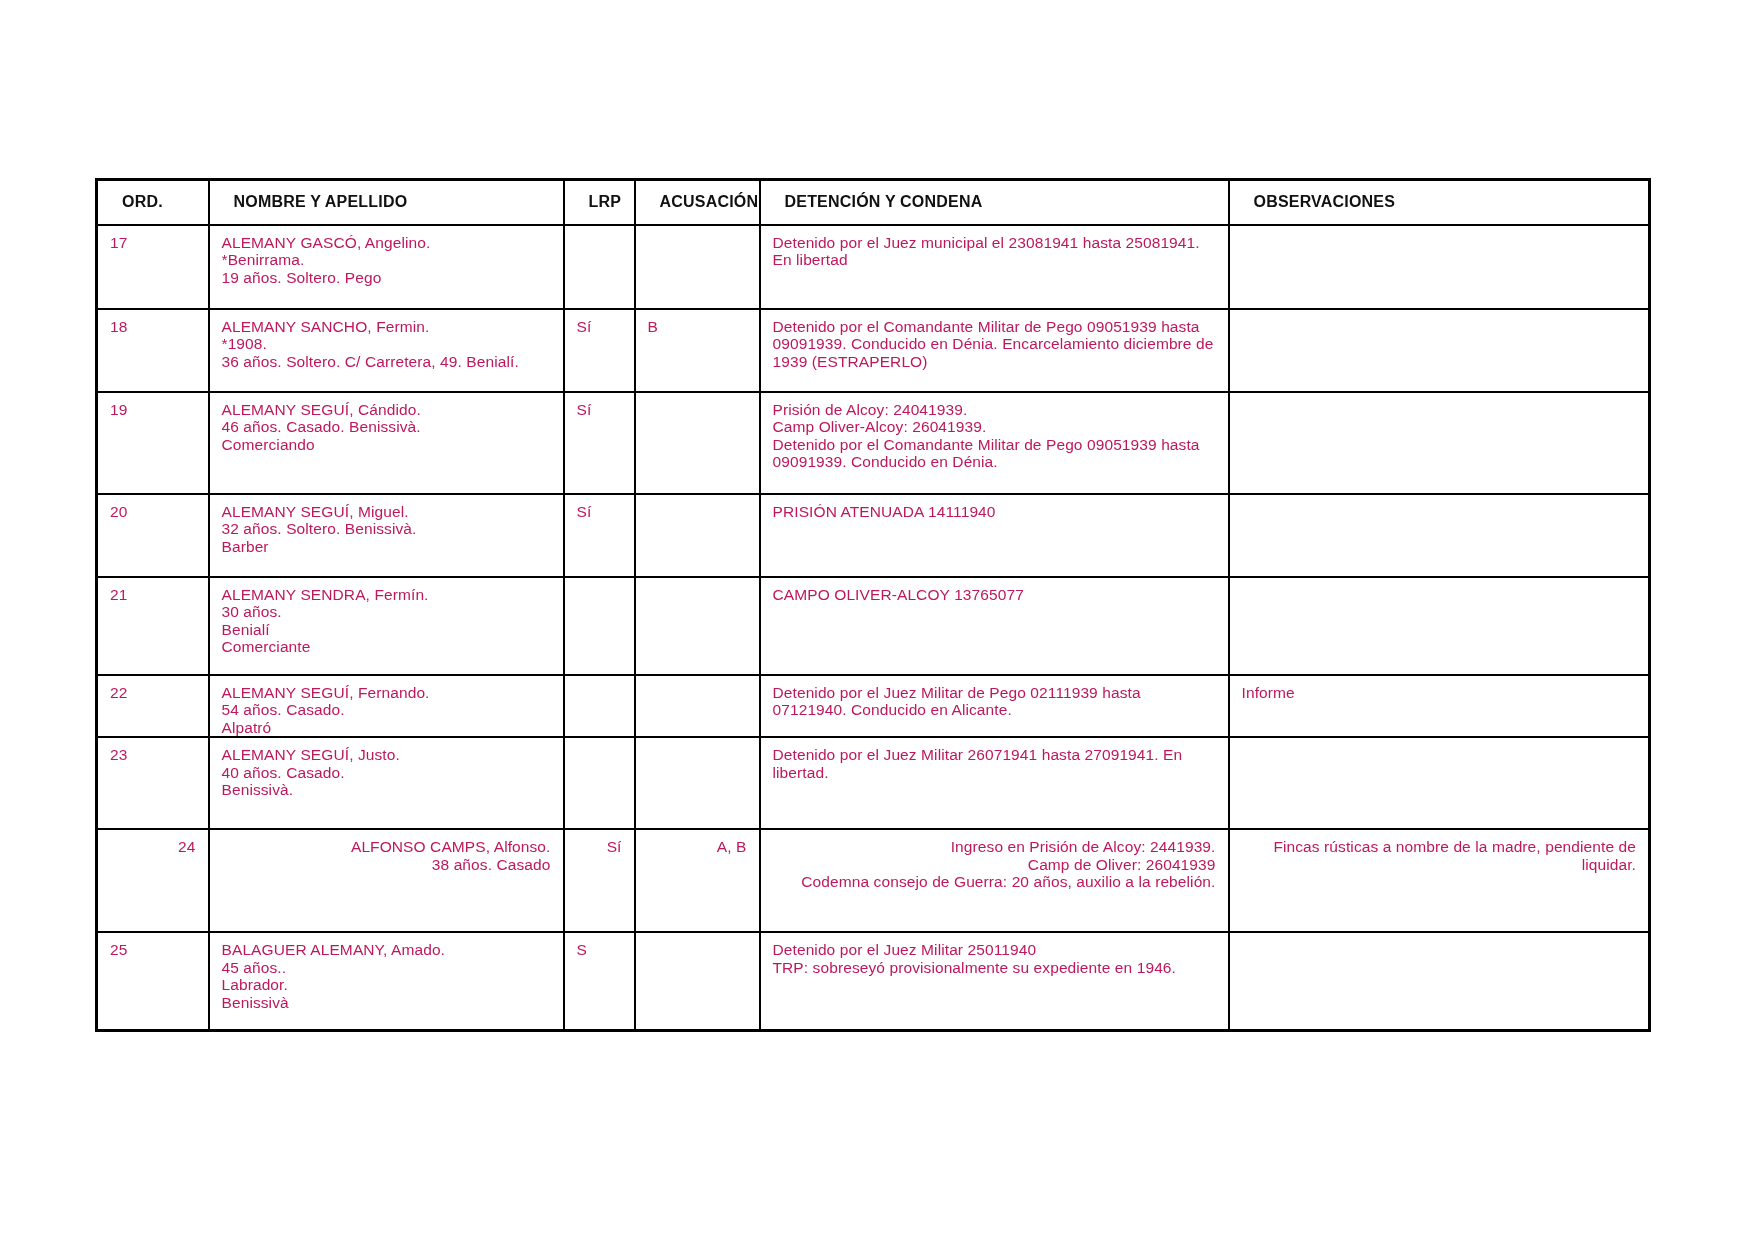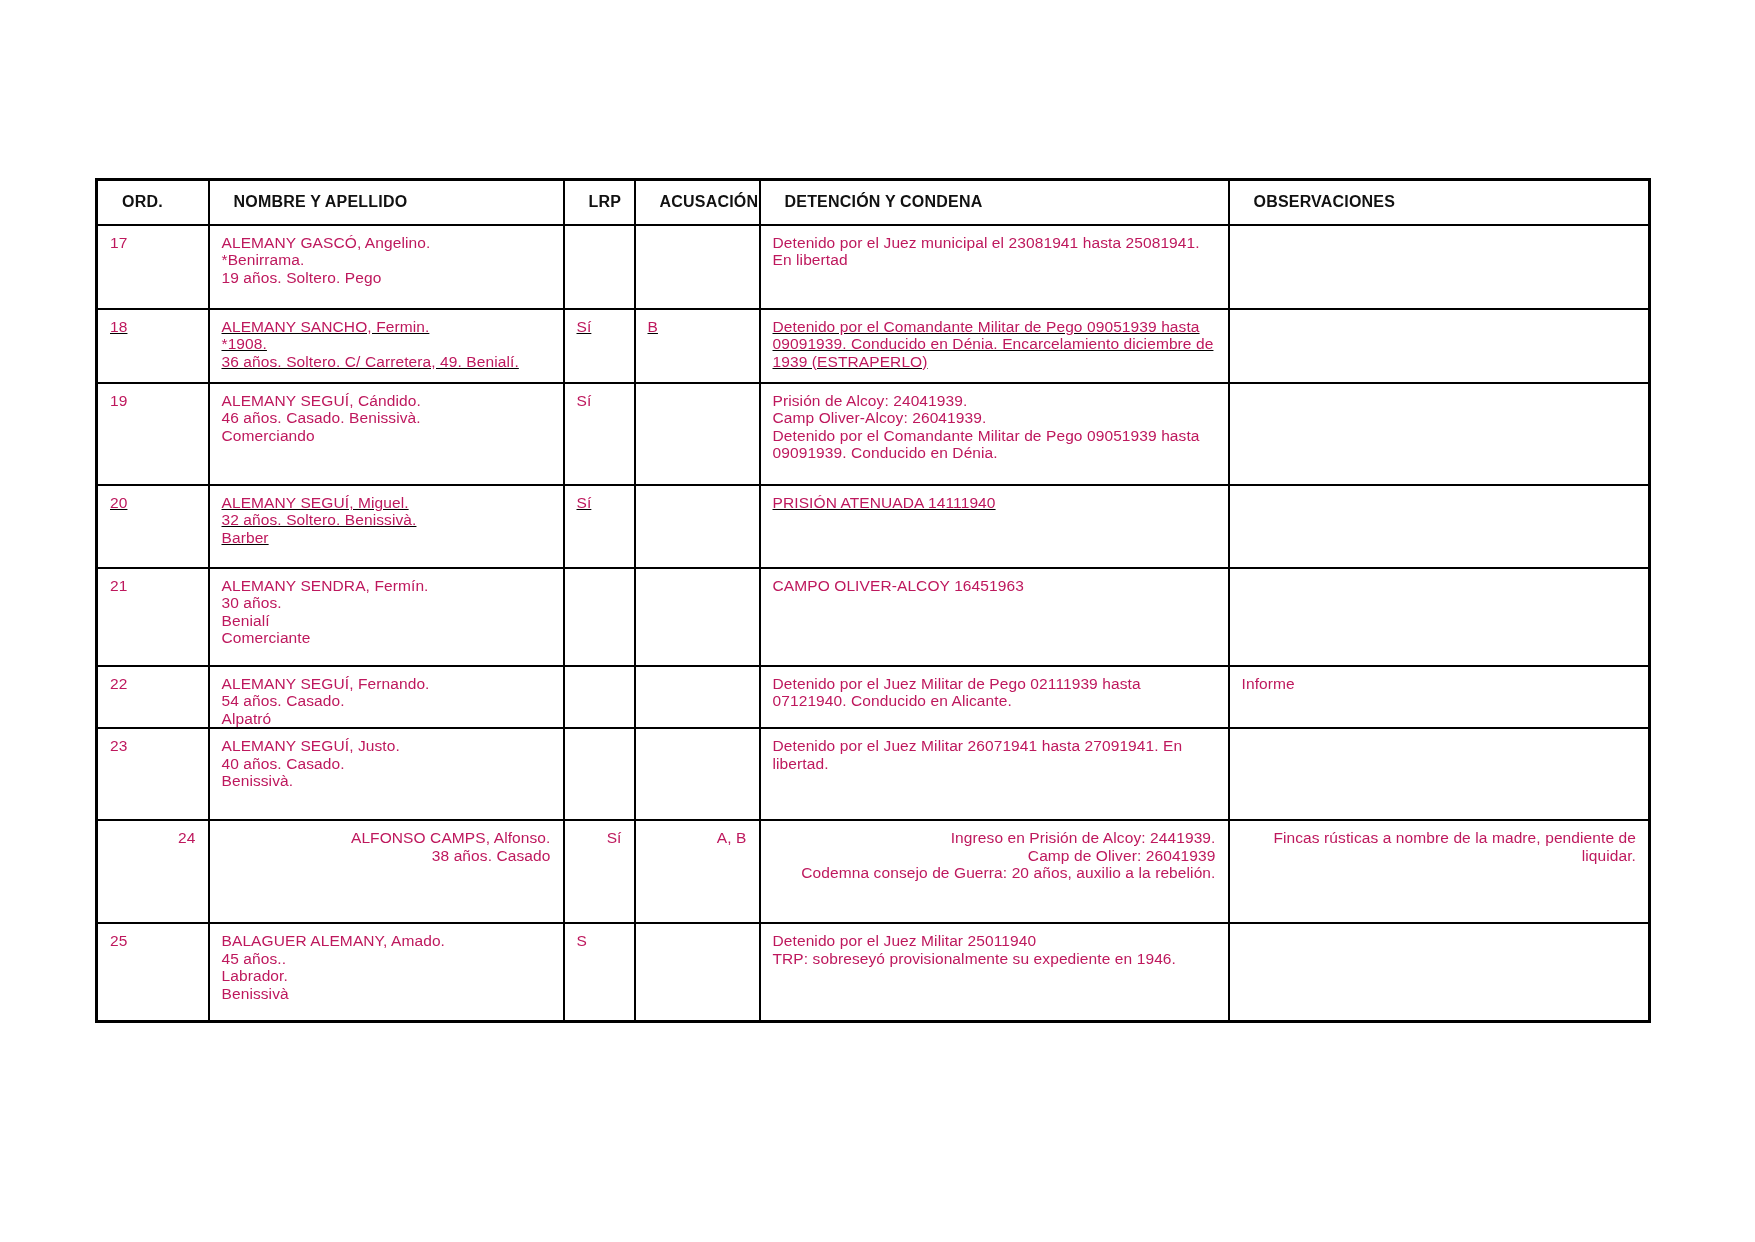--- a/index.html
+++ b/index.html
@@ -87,21 +87,21 @@
           <div>*Benirrama.</div>
           <div>19 años. Soltero. Pego</div>
         </td>
         <td></td>
         <td></td>
         <td>
           <div>Detenido por el Juez municipal el 23081941 hasta 25081941. En libertad</div>
         </td>
         <td></td>
       </tr>
-      <tr style="height: 74px; text-decoration: underline;">
+      <tr style="height: 83px;">
         <td>18</td>
         <td>
           <div>ALEMANY SANCHO, Fermin.</div>
           <div>*1908.</div>
           <div>36 años. Soltero. C/ Carretera, 49. Benialí.</div>
         </td>
         <td>Sí</td>
         <td>B</td>
         <td>
           <div>Detenido por el Comandante Militar de Pego 09051939 hasta 09091939. Conducido en Dénia. Encarcelamiento diciembre de 1939 (ESTRAPERLO)</div>
@@ -117,21 +117,21 @@
         </td>
         <td>Sí</td>
         <td></td>
         <td>
           <div>Prisión de Alcoy: 24041939.</div>
           <div>Camp Oliver-Alcoy: 26041939.</div>
           <div>Detenido por el Comandante Militar de Pego 09051939 hasta 09091939. Conducido en Dénia.</div>
         </td>
         <td></td>
       </tr>
-      <tr style="height: 83px; text-decoration: underline;">
+      <tr style="height: 83px;">
         <td>20</td>
         <td>
           <div>ALEMANY SEGUÍ, Miguel.</div>
           <div>32 años. Soltero. Benissivà.</div>
           <div>Barber</div>
         </td>
         <td>Sí</td>
         <td></td>
         <td>
           <div>PRISIÓN ATENUADA 14111940</div>
@@ -142,21 +142,21 @@
         <td>21</td>
         <td>
           <div>ALEMANY SENDRA, Fermín.</div>
           <div>30 años.</div>
           <div>Benialí</div>
           <div>Comerciante</div>
         </td>
         <td></td>
         <td></td>
         <td>
-          <div>CAMPO OLIVER-ALCOY 16451963</div>
+          <div>CAMPO OLIVER-ALCOY 13765077</div>
         </td>
         <td></td>
       </tr>
       <tr style="height: 62px;">
         <td>22</td>
         <td>
           <div>ALEMANY SEGUÍ, Fernando.</div>
           <div>54 años. Casado.</div>
           <div>Alpatró</div>
         </td>

